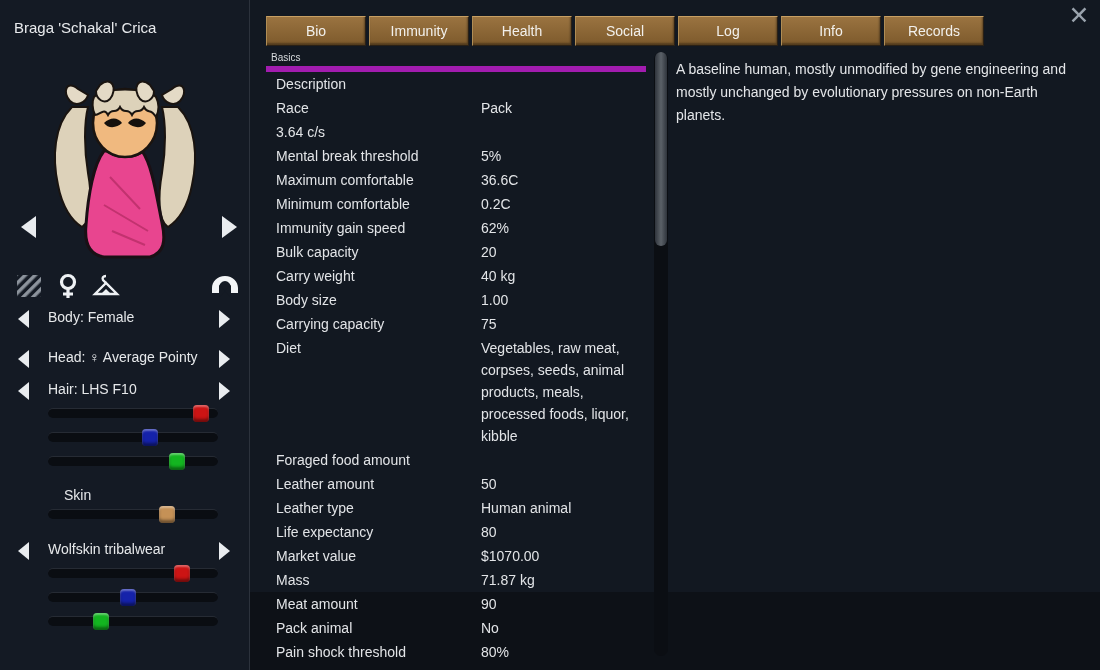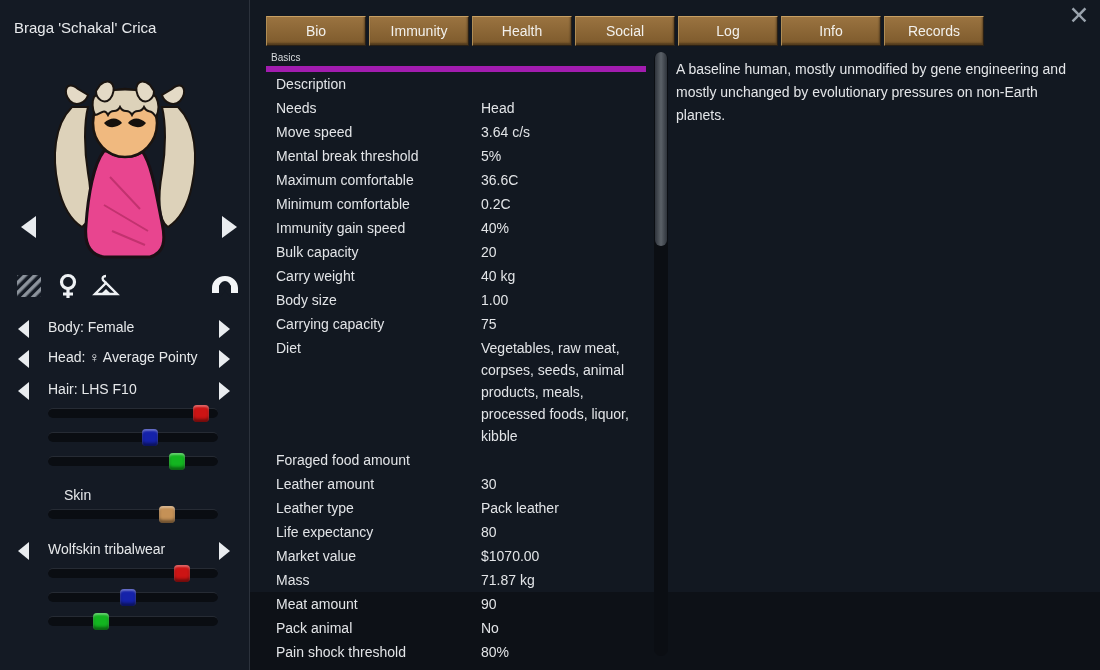--- a/index.html
+++ b/index.html
@@ -190,21 +190,21 @@
         <path d="M9 22 L14 17 L19 22" fill="#eef1f4"></path>
       </svg>
     </div>
 
     <svg class="rotate-btn" viewBox="0 0 30 28">
       <path d="M15 3 C23 3 28 9 28 15 L28 20 L21 20 L21 15 C21 11 18 8 15 8 C12 8 9 11 9 15 L9 20 L2 20 L2 15 C2 9 7 3 15 3 Z" fill="#f2f4f6"></path>
       <path d="M9 12 L16 18 L9 24 Z" fill="#141a24"></path>
       <path d="M21 12 L14 18 L21 24 Z" fill="#141a24"></path>
     </svg>
 
-    <div class="selector" style="top:316px">
+    <div class="selector" style="top:306px">
       <div class="sel-arrow l">
         <svg width="16" height="20">
             <polygon points="13,1 13,19 2,10" fill="#e9ecef"></polygon>
           </svg></div>
       <div class="sel-label">Body: Female</div>
       <div class="sel-arrow r">
         <svg width="16" height="20">
             <polygon points="3,1 3,19 14,10" fill="#e9ecef"></polygon>
           </svg></div>
     </div>
@@ -282,42 +282,41 @@
     </div>
 
   <div class="stats-panel">
     <div class="section-head">Basics</div>
     <div id="stat-rows">
         <div class="stat-row">
           <div class="stat-label">Description</div>
           <div class="stat-value"></div>
         </div>
         <div class="stat-row">
-          <div class="stat-label">Needs</div>
-          <div class="stat-value">Head</div>
-        </div>
-        <div class="stat-row">
-          <div class="stat-label">Move speed</div>
+          <div class="stat-label">Race</div>
+          <div class="stat-value">Pack</div>
+        </div>
+        <div class="stat-row">
           <div class="stat-value">3.64 c/s</div>
         </div>
         <div class="stat-row">
           <div class="stat-label">Mental break threshold</div>
           <div class="stat-value">5%</div>
         </div>
         <div class="stat-row">
           <div class="stat-label">Maximum comfortable</div>
           <div class="stat-value">36.6C</div>
         </div>
         <div class="stat-row">
           <div class="stat-label">Minimum comfortable</div>
           <div class="stat-value">0.2C</div>
         </div>
         <div class="stat-row">
           <div class="stat-label">Immunity gain speed</div>
-          <div class="stat-value">40%</div>
+          <div class="stat-value">62%</div>
         </div>
         <div class="stat-row">
           <div class="stat-label">Bulk capacity</div>
           <div class="stat-value">20</div>
         </div>
         <div class="stat-row">
           <div class="stat-label">Carry weight</div>
           <div class="stat-value">40 kg</div>
         </div>
         <div class="stat-row">
@@ -330,25 +329,25 @@
         </div>
         <div class="stat-row">
           <div class="stat-label">Diet</div>
           <div class="stat-value">Vegetables, raw meat, corpses, seeds, animal products, meals, processed foods, liquor, kibble</div>
         </div>
         <div class="stat-row">
           <div class="stat-label">Foraged food amount</div>
         </div>
         <div class="stat-row">
           <div class="stat-label">Leather amount</div>
-          <div class="stat-value">30</div>
+          <div class="stat-value">50</div>
         </div>
         <div class="stat-row">
           <div class="stat-label">Leather type</div>
-          <div class="stat-value">Pack leather</div>
+          <div class="stat-value">Human animal</div>
         </div>
         <div class="stat-row">
           <div class="stat-label">Life expectancy</div>
           <div class="stat-value">80</div>
         </div>
         <div class="stat-row">
           <div class="stat-label">Market value</div>
           <div class="stat-value">$1070.00</div>
         </div>
         <div class="stat-row">

